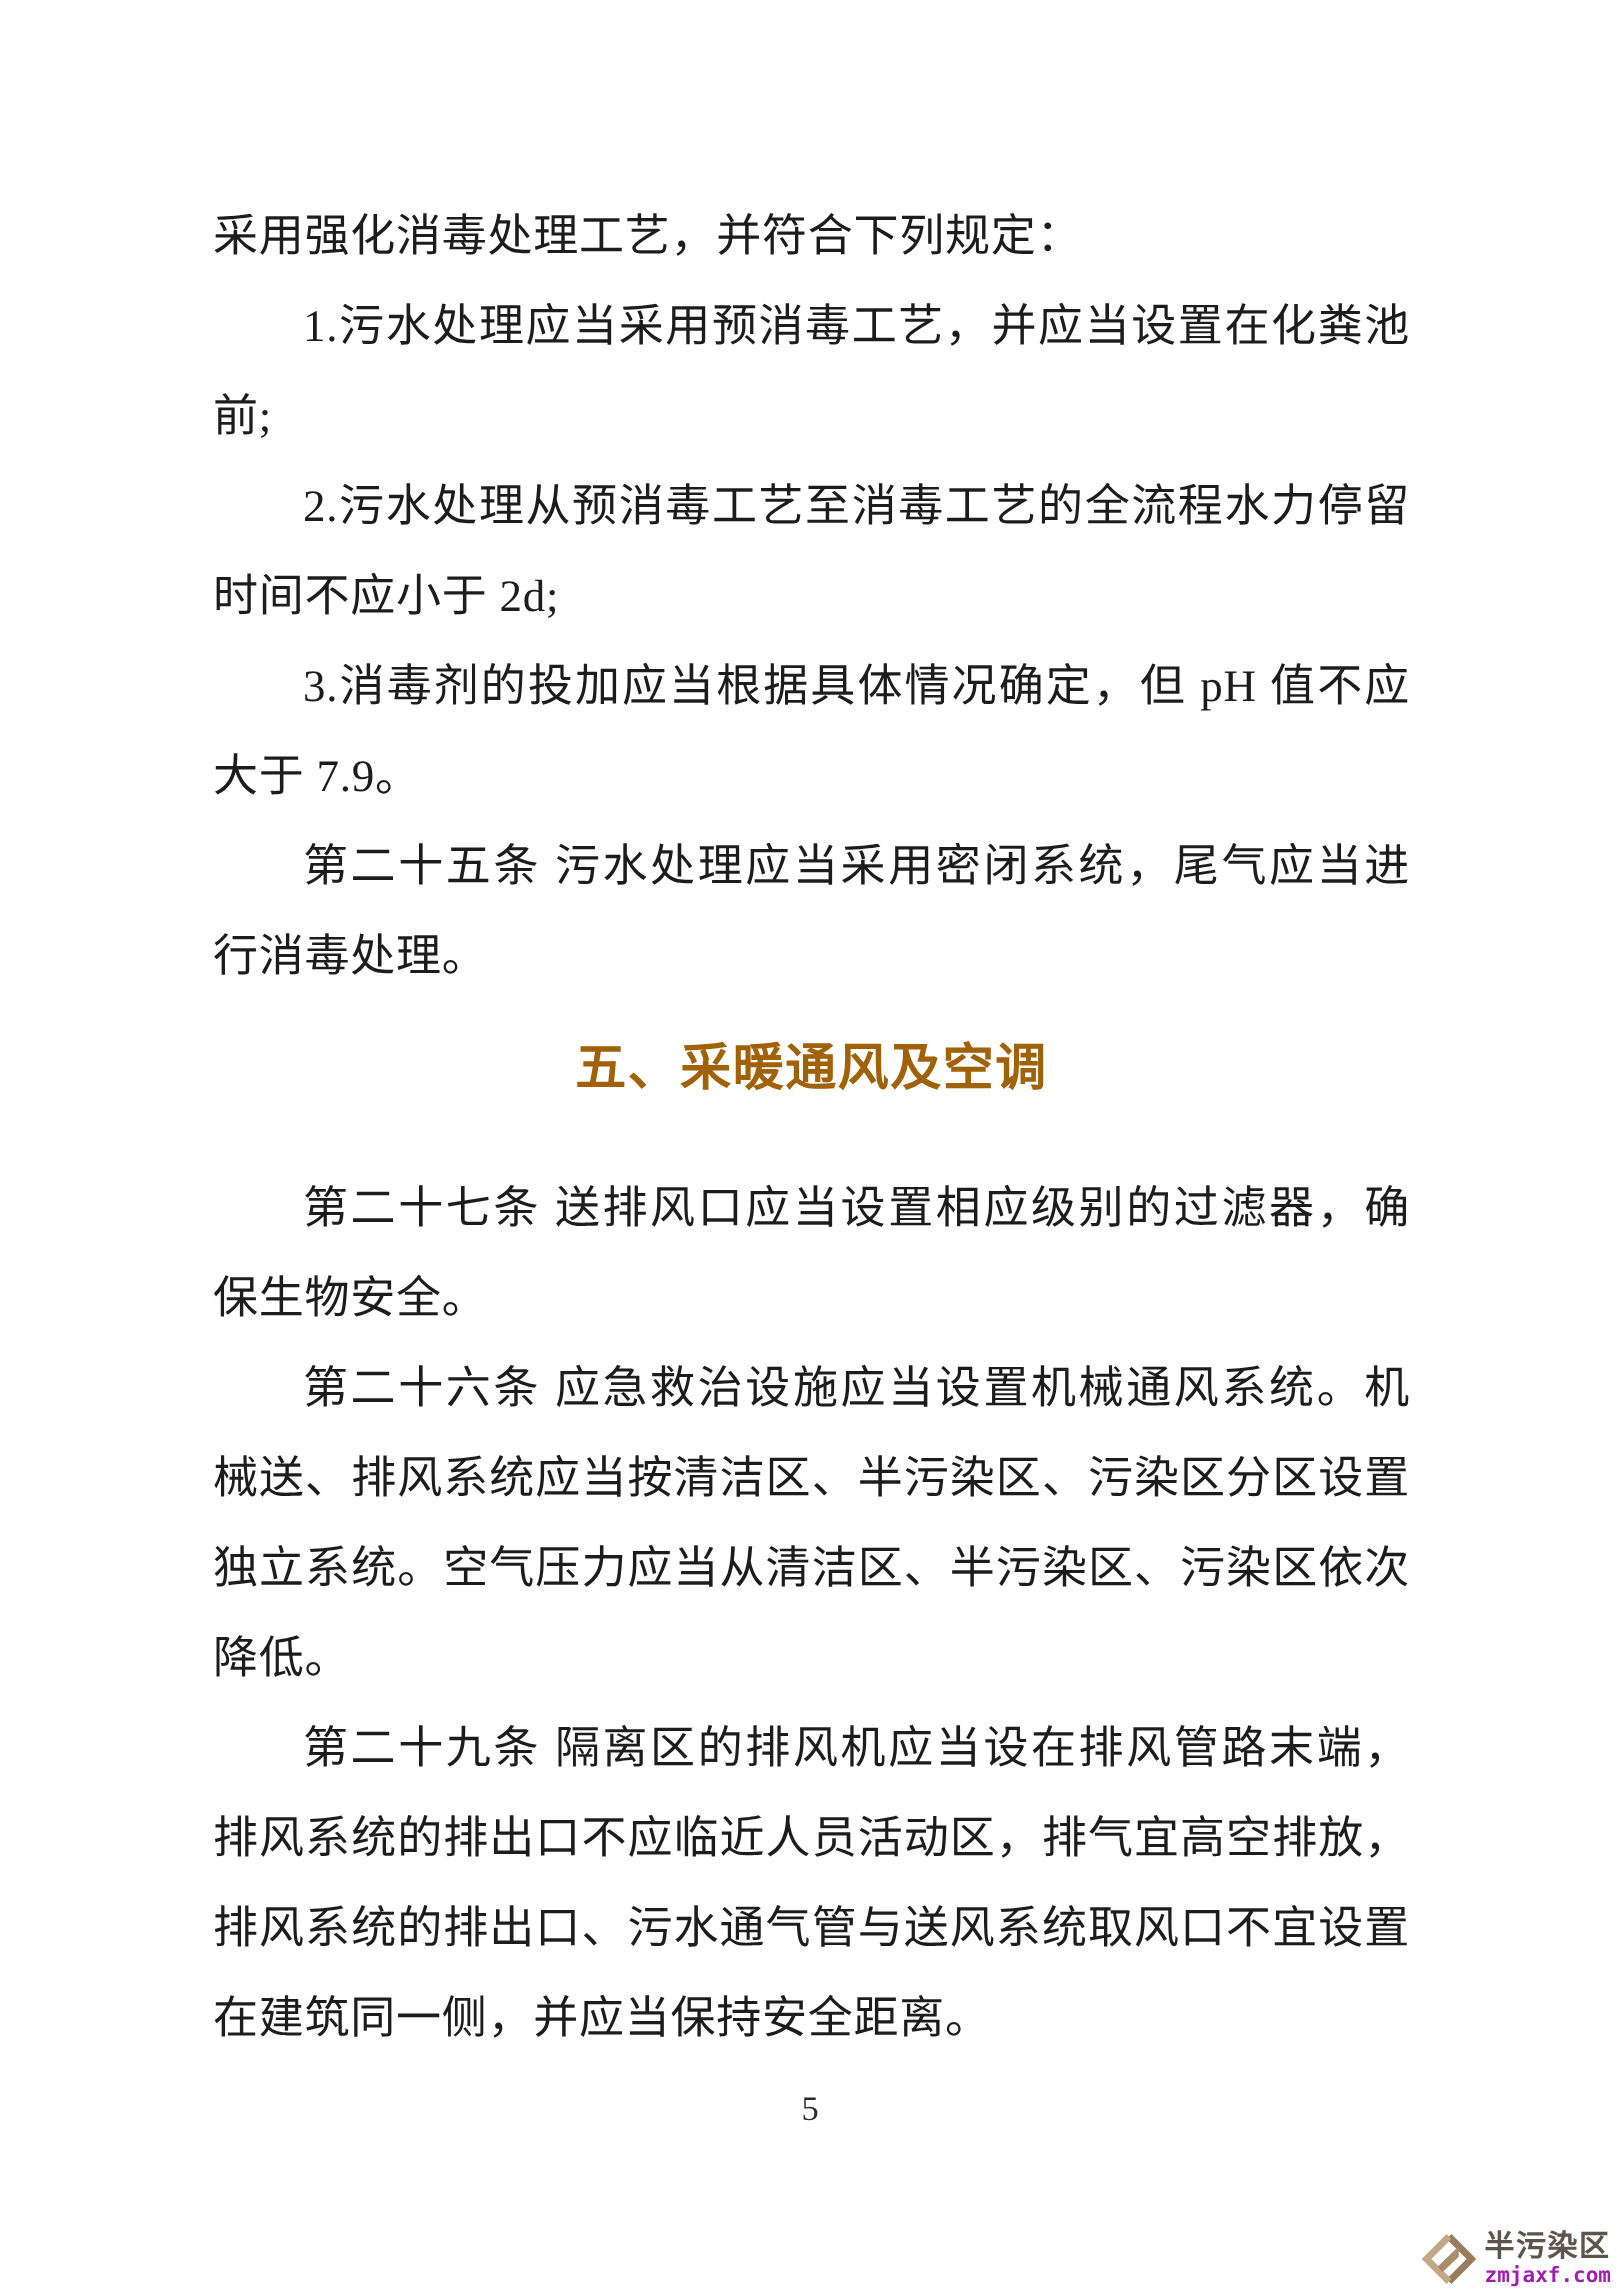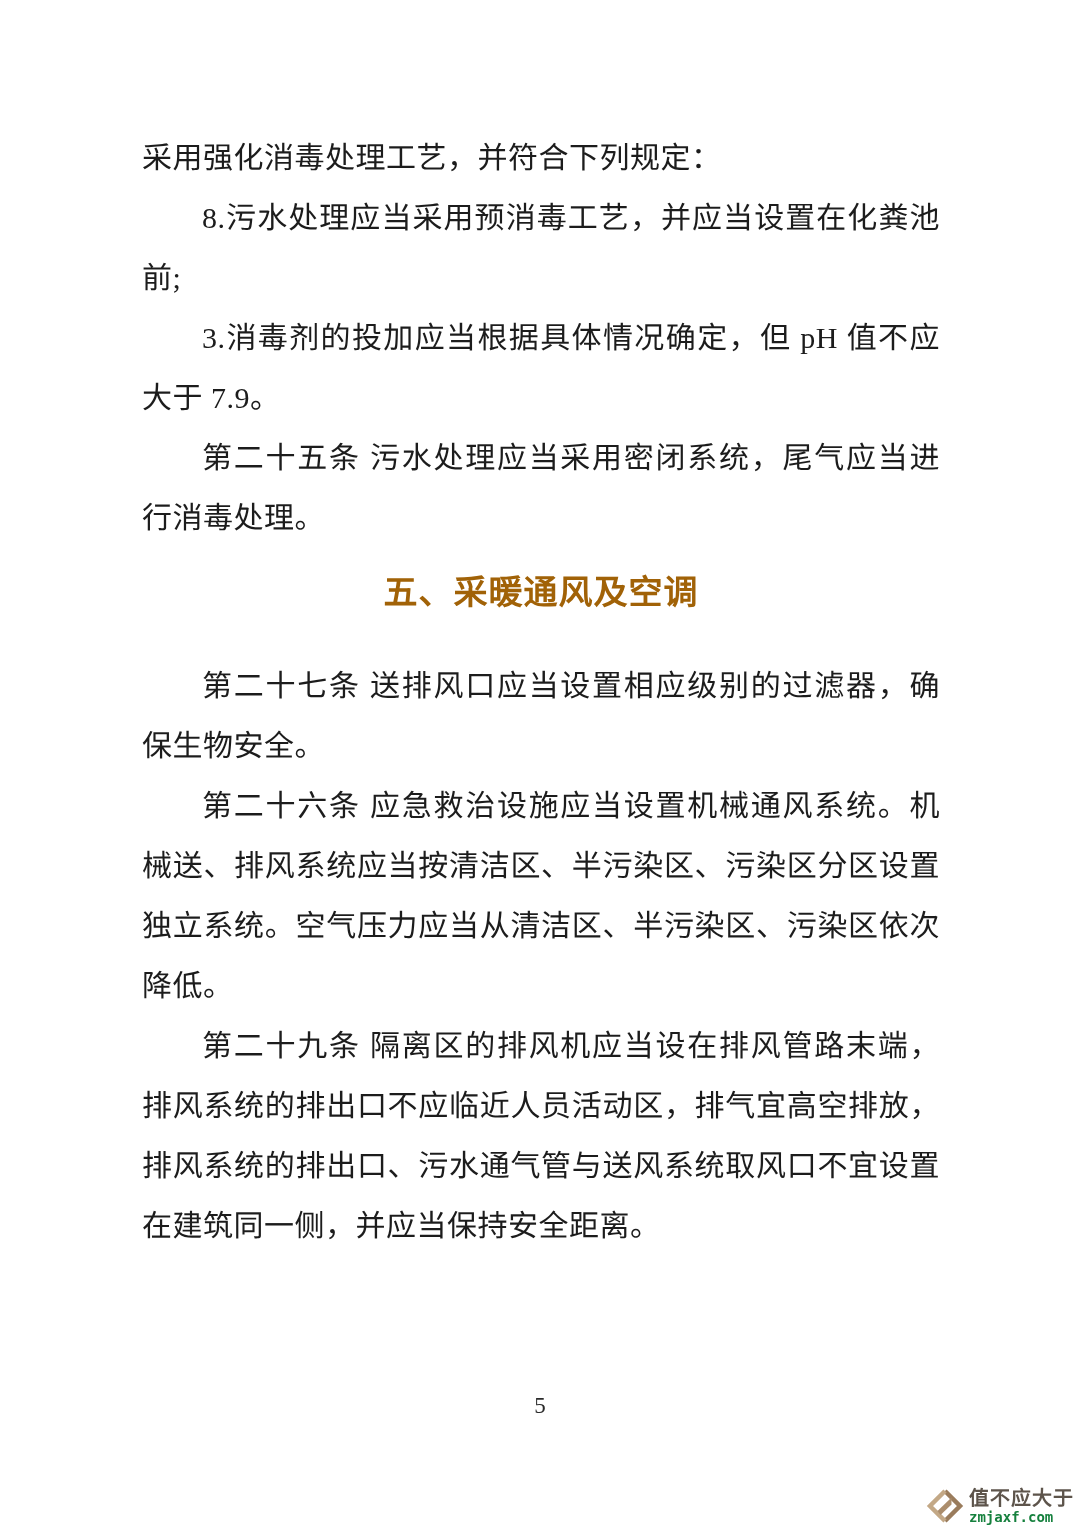--- a/index.html
+++ b/index.html
@@ -77,35 +77,36 @@
     font-size: 20px;
     font-weight: 600;
     letter-spacing: 1px;
     color: #5d544b;
     font-family: "Liberation Sans", "DejaVu Sans", sans-serif;
   }
   .wm-site {
     margin-top: 2px;
     font-size: 14px;
     font-weight: bold;
-    color: #15803d;
+    color: #a21caf;
     font-family: "DejaVu Sans Mono", "Liberation Mono", monospace;
   }
 </style>
 </head>
 <body>
 
 <div class="page">
 
   <main class="doc-body">
 
     <p class="para">采用强化消毒处理工艺，并符合下列规定：</p>
 
-    <p class="para indent">8.污水处理应当采用预消毒工艺，并应当设置在化粪池前;</p>
+    <p class="para indent">1.污水处理应当采用预消毒工艺，并应当设置在化粪池前;</p>
 
+    <p class="para indent">2.污水处理从预消毒工艺至消毒工艺的全流程水力停留时间不应小于 2d;</p>
 
     <p class="para indent">3.消毒剂的投加应当根据具体情况确定，但 pH 值不应大于 7.9。</p>
 
     <p class="para indent">第二十五条 污水处理应当采用密闭系统，尾气应当进行消毒处理。</p>
 
     <h2 class="section-heading">五、采暖通风及空调</h2>
 
     <p class="para indent">第二十七条 送排风口应当设置相应级别的过滤器，确保生物安全。</p>
 
     <p class="para indent">第二十六条 应急救治设施应当设置机械通风系统。机械送、排风系统应当按清洁区、半污染区、污染区分区设置独立系统。空气压力应当从清洁区、半污染区、污染区依次降低。</p>
@@ -119,18 +120,18 @@
 
   <div class="watermark">
     <svg class="logo" viewBox="0 0 36 36" xmlns="http://www.w3.org/2000/svg" aria-hidden="true">
       <g fill="none" stroke-width="4.5">
         <path d="M18 3 L33 18 L18 33" stroke="#9a7c5c"></path>
         <path d="M18 3 L3 18 L18 33" stroke="#c3a886"></path>
       </g>
       <path d="M10.5 23 L24.5 9.5 L24.5 16.5 L13.5 27 Z" fill="#ab8d6c"></path>
     </svg>
     <div class="wm-text">
-      <span class="wm-brand">值不应大于</span>
+      <span class="wm-brand">半污染区</span>
       <span class="wm-site">zmjaxf.com</span>
     </div>
   </div>
 
 </div>
 
 </body></html>

